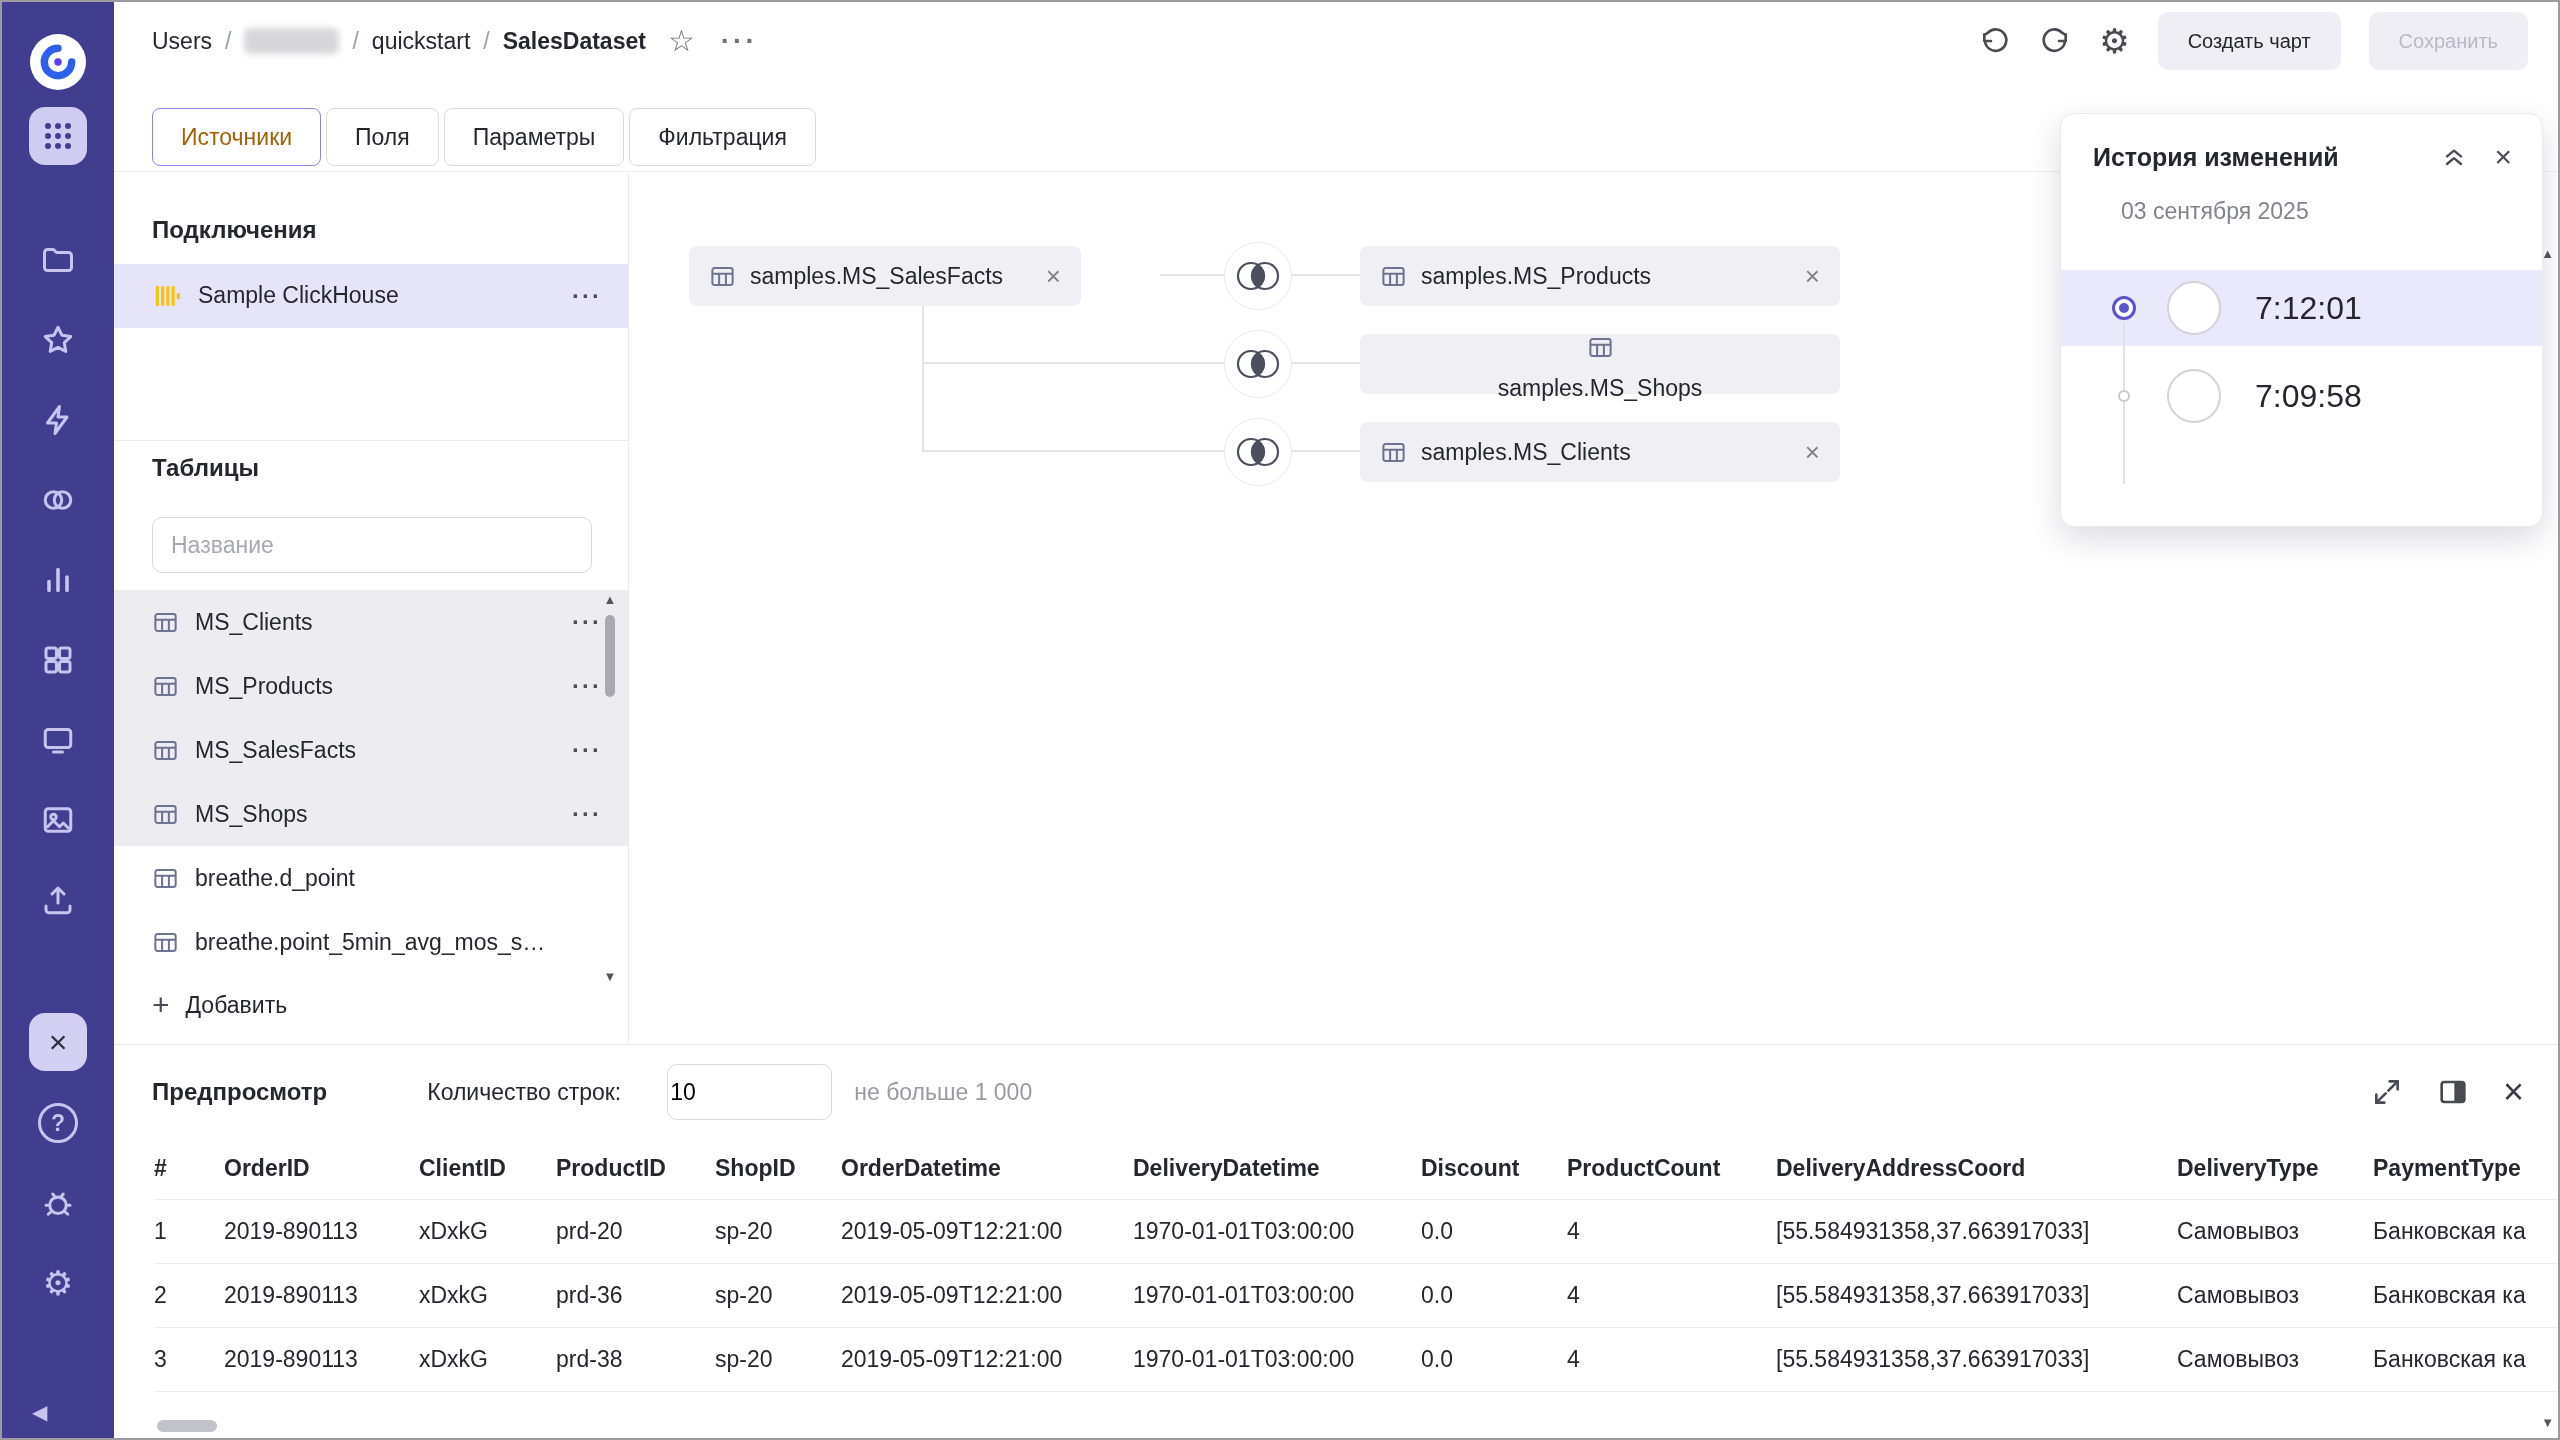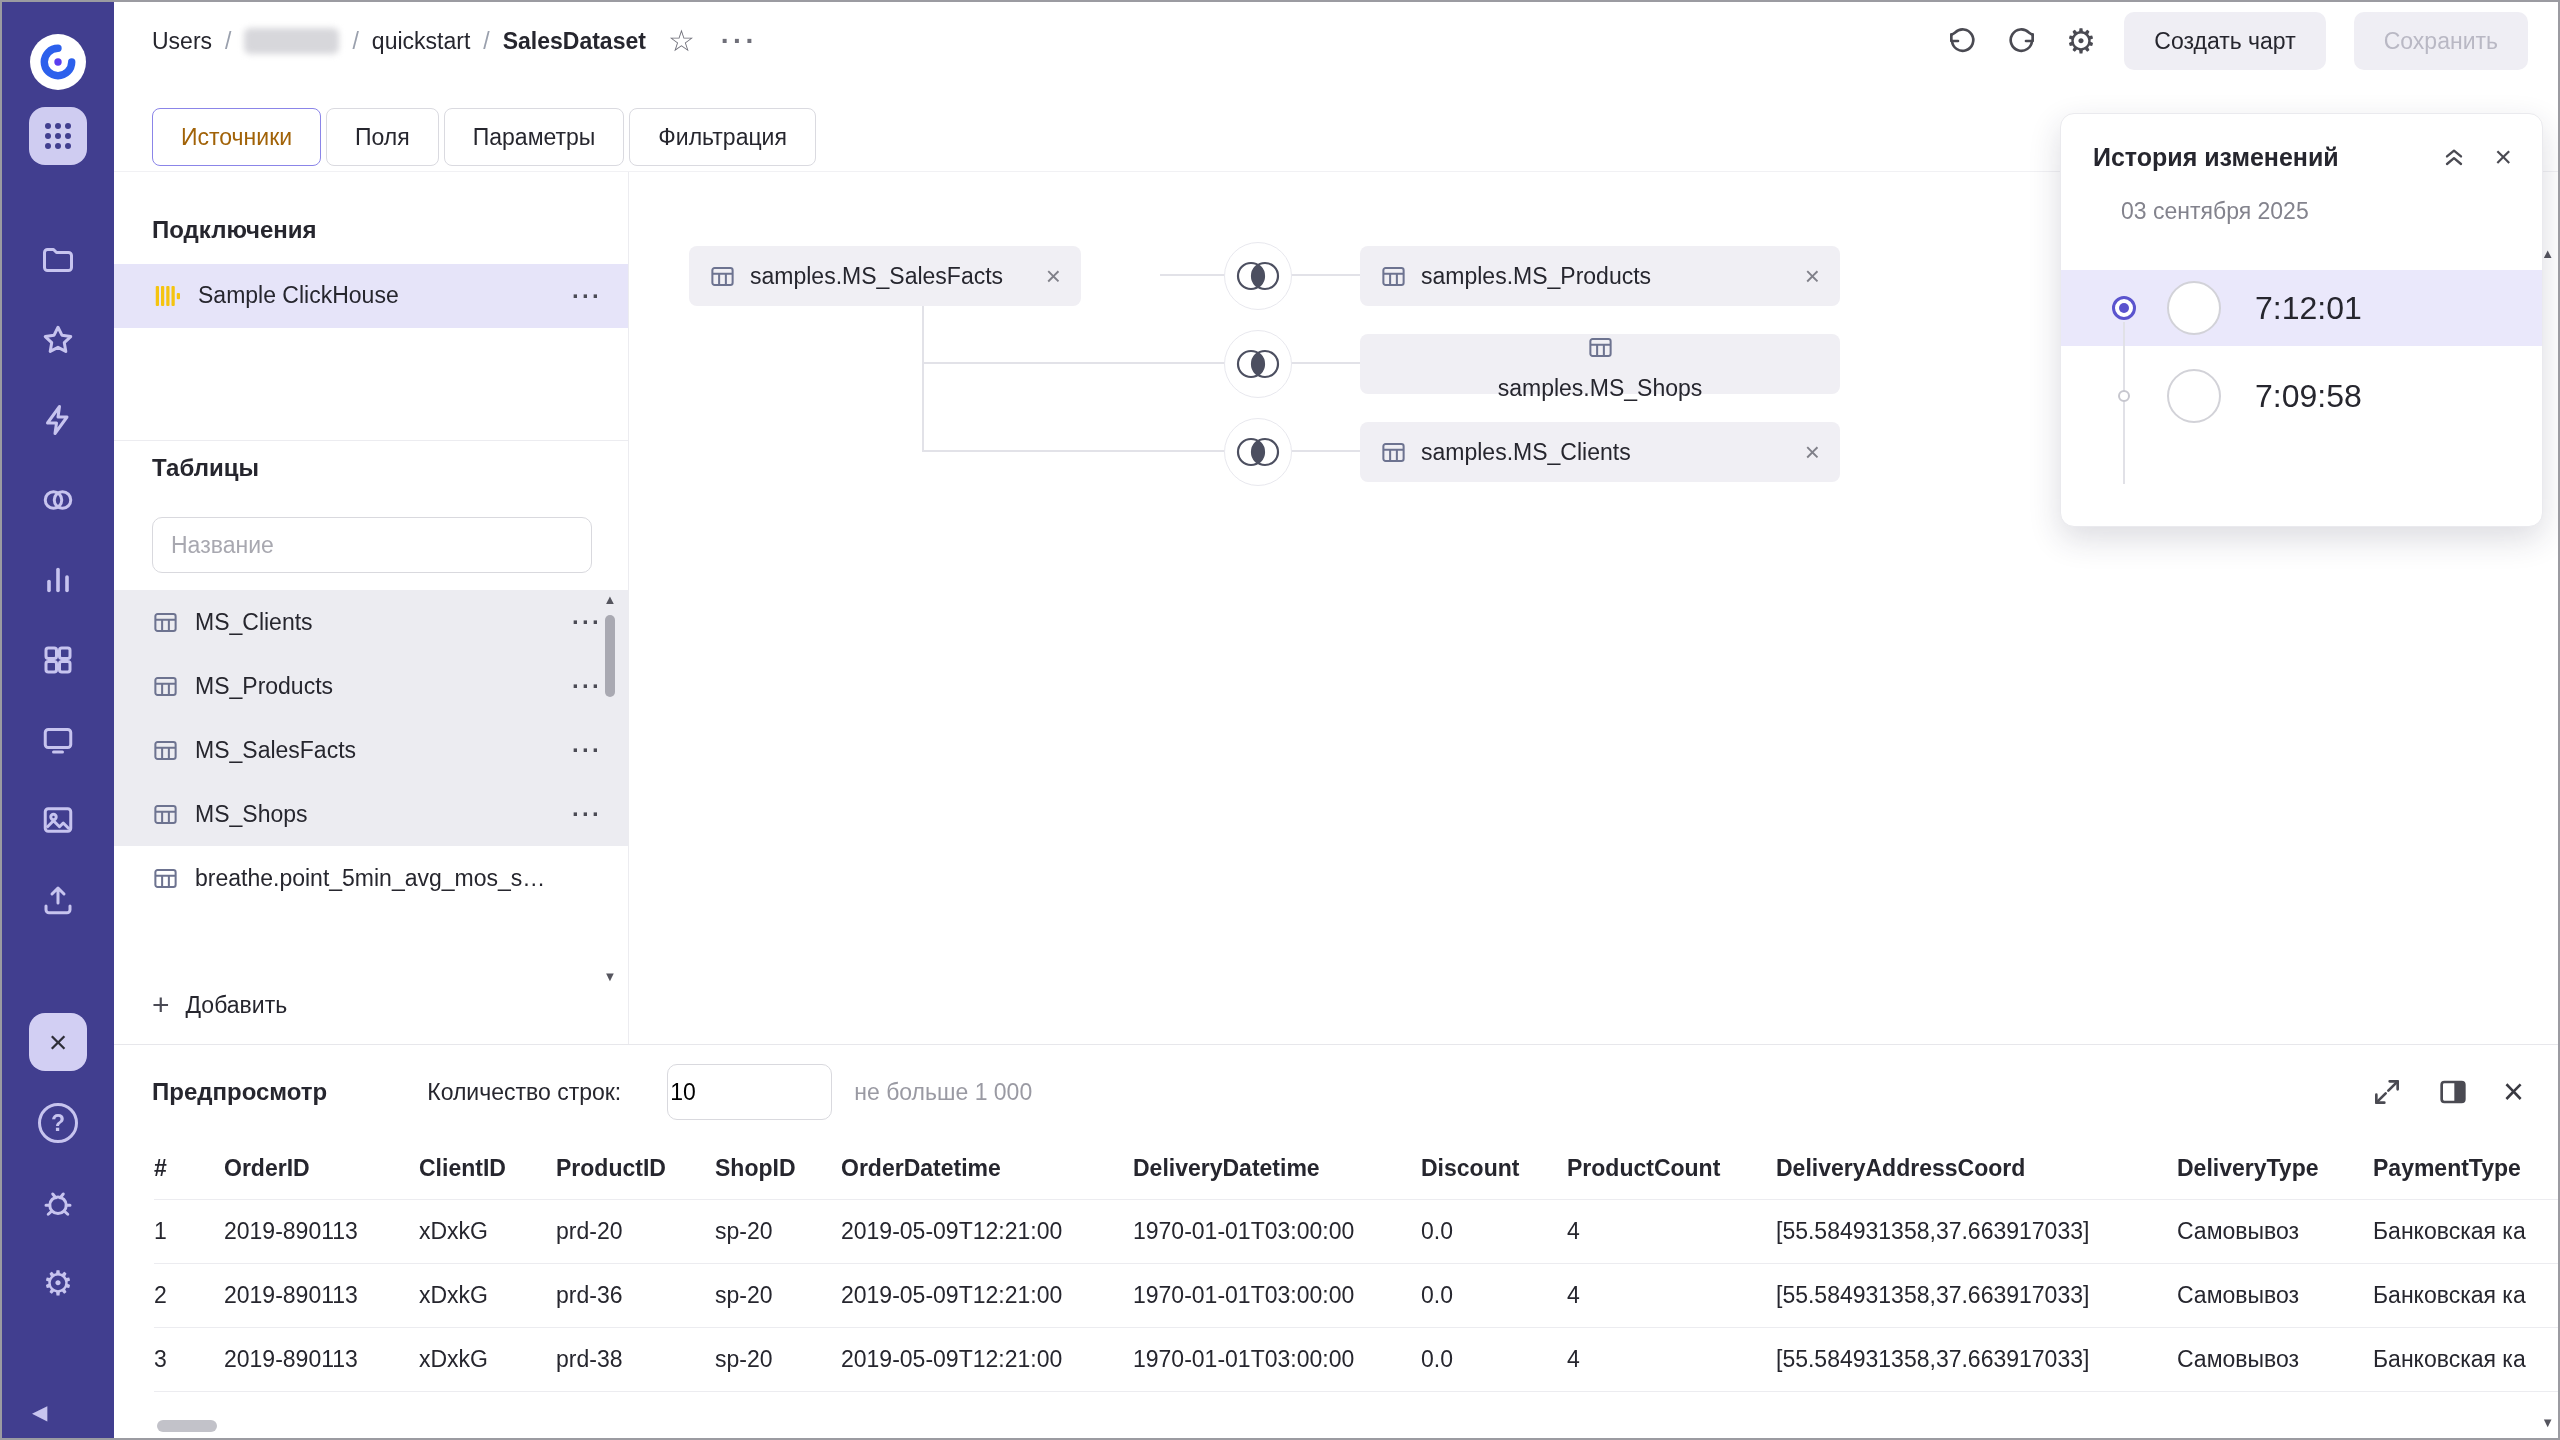--- a/index.html
+++ b/index.html
@@ -23,21 +23,21 @@
   
   .topbar { position:absolute; left:112px; right:0; top:0; height:78px; display:flex; align-items:center; padding:0 30px 0 38px; background:#fff; }
   .crumb { display:flex; gap:13px; }
   .crumb .sep { color:#9aa0ad; }
   .crumb .strong { font-weight:700; }
   .blur-pill { display:inline-block; width:95px; height:26px; border-radius:6px; background:#d7d7db; filter:blur(3px); }
   .star-btn { margin-left:22px; font-size:30px; color:#6f6f79; cursor:pointer; line-height:1; }
   .meatballs { margin-left:26px; font-size:28px; font-weight:700; letter-spacing:3px; color:#6f6f79; cursor:pointer; line-height:1; }
   .top-right { margin-left:auto; display:flex; align-items:center; gap:28px; }
   .icon-btn { color:#4a4a52; display:grid; place-items:center; cursor:pointer; }
-  .top-btn { height:58px; padding:0 30px; border:none; border-radius:10px; background:#efeef4; font-size:23px; font-family:inherit; cursor:pointer; color:#26262e; }
+  .top-btn { height:58px; padding:0 30px; border:none; border-radius:10px; background:#efeef4; font-size:20px; font-family:inherit; cursor:pointer; color:#26262e; }
   .top-btn.disabled { color:#b9b8c4; cursor:default; }
 
   
   .tabs { position:absolute; left:150px; top:106px; display:flex; gap:5px; z-index:5; }
   .tab { height:58px; padding:0 28px; display:flex; align-items:center; border:1.5px solid #dadae0; border-radius:8px; background:#fff; font-size:23px; cursor:pointer; }
   .tab.active { border-color:#8b85e8; color:#a16207; }
   .tabs-underline { position:absolute; left:112px; right:0; top:169px; height:1px; background:#f1f1f4; }
 
   
   .left-panel { position:absolute; left:112px; top:170px; width:515px; height:872px; border-right:1px solid #ececf0; background:#fff; overflow:hidden; }
@@ -294,20 +294,29 @@
       </div>
       <div class="tbl-row added">
         <span class="tbl-icon">
             <svg width="27" height="27" viewBox="0 0 24 24" fill="none" stroke="currentColor" stroke-width="1.8">
               <rect x="3" y="4.5" width="18" height="15" rx="2"></rect>
               <path d="M3 9.5h18M9 9.5v10M15 9.5v10"></path>
             </svg>
           </span>
         <span class="name">MS_Shops</span>
         <span class="row-dots">···</span>
+      </div>
+      <div class="tbl-row">
+        <span class="tbl-icon">
+            <svg width="27" height="27" viewBox="0 0 24 24" fill="none" stroke="currentColor" stroke-width="1.8">
+              <rect x="3" y="4.5" width="18" height="15" rx="2"></rect>
+              <path d="M3 9.5h18M9 9.5v10M15 9.5v10"></path>
+            </svg>
+          </span>
+        <span class="name">breathe.d_point</span>
       </div>
       <div class="tbl-row">
         <span class="tbl-icon">
             <svg width="27" height="27" viewBox="0 0 24 24" fill="none" stroke="currentColor" stroke-width="1.8">
               <rect x="3" y="4.5" width="18" height="15" rx="2"></rect>
               <path d="M3 9.5h18M9 9.5v10M15 9.5v10"></path>
             </svg>
           </span>
         <span class="name">breathe.point_5min_avg_mos_s…</span>
       </div>

